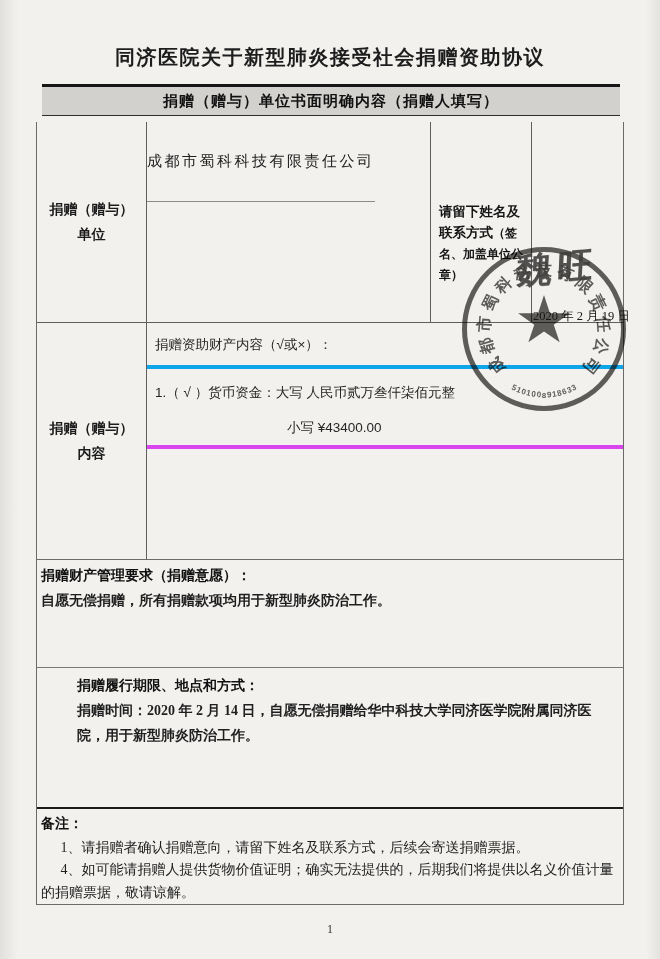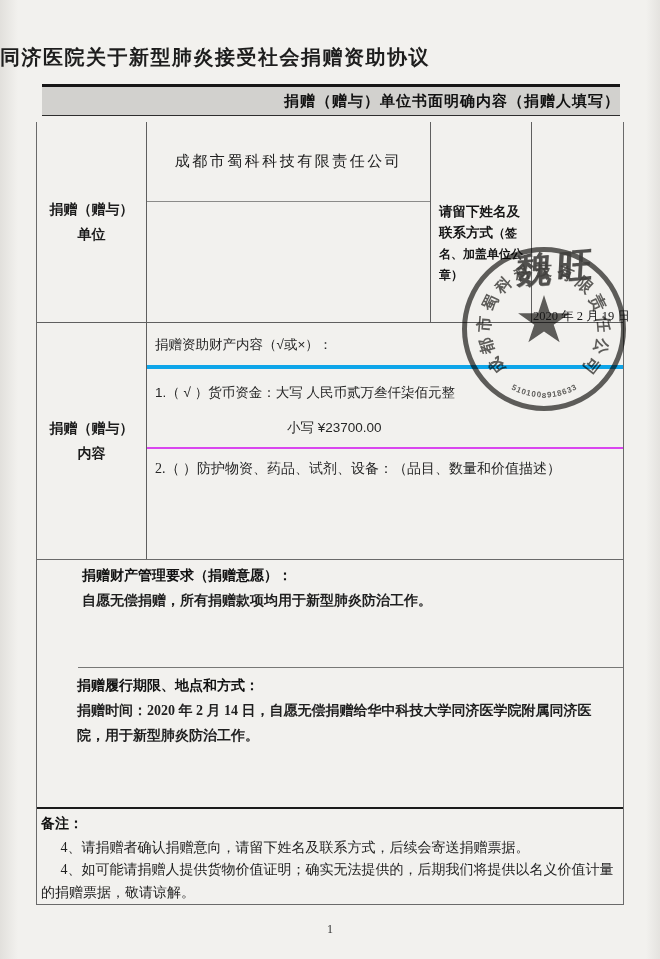--- a/index.html
+++ b/index.html
@@ -9,66 +9,66 @@
     background:#f2f1ee; overflow:hidden;
     font-family:"Liberation Sans","DejaVu Sans",sans-serif;
     color:#262626;
   }
   .edge-left  { position:absolute; left:0; top:0; width:18px; height:100%;
     background:linear-gradient(90deg,#dcdad6,rgba(242,241,238,0)); opacity:.75; }
   .edge-right { position:absolute; right:0; top:0; width:14px; height:100%;
     background:linear-gradient(270deg,#dbd9d5,rgba(242,241,238,0)); opacity:.6; }
 
   .title {
-    position:absolute; top:44px; left:0; width:100%; text-align:left;
+    position:absolute; top:44px; left:0; width:100%; text-align:center;
     font-size:20px; font-weight:bold; letter-spacing:1.5px; color:#1d1d1d;
   }
   .section-bar {
     position:absolute; left:42px; top:84px; width:578px; height:32px;
     background:#d2d1ce; border-top:3px solid #161616; border-bottom:1px solid #2e2e2e;
-    display:flex; align-items:center; justify-content:flex-end;
+    display:flex; align-items:center; justify-content:center;
     font-size:15px; font-weight:bold; letter-spacing:1px; color:#111;
   }
 
   .doc-table {
     position:absolute; left:36px; top:122px; width:588px; height:783px;
     border-left:1px solid #6a6a6a; border-right:1px solid #6a6a6a;
     border-bottom:1px solid #6a6a6a;
     display:flex; flex-direction:column; font-size:13.5px;
   }
   .row1 { height:202px; display:flex; border-bottom:1px solid #5f5f5f; }
   .cell-label {
     width:110px; border-right:1px solid #5f5f5f;
     display:flex; flex-direction:column; align-items:center; justify-content:center;
     font-weight:bold; font-size:14px; line-height:1.8; color:#1c1c1c;
   }
-  .r1-mid { width:284px; border-right:1px solid #5f5f5f; display:flex; flex-direction:column; }
+  .r1-mid { width:284px; border-right:1px solid #5f5f5f; display:flex; }
   .company {
     height:80px; border-bottom:1px solid #8b8b89;
     display:flex; align-items:center; justify-content:center;
     font-size:15px; letter-spacing:2.5px; color:#202020;
   }
   .promise { flex:1; padding:13px 9px 0 9px; line-height:2.55; text-align:justify; color:#222; }
   .promise b { color:#111; }
   .r1-rep {
     width:101px; border-right:1px solid #5f5f5f;
     padding:80px 5px 0 8px; font-weight:bold; font-size:13.5px; line-height:1.55; color:#151515;
   }
   .r1-rep .small { font-size:12px; font-weight:bold; }
   .r1-sign { flex:1; position:relative; }
 
   .row2 { height:238px; display:flex; border-bottom:1px solid #6a6a6a; }
   .r2-content { flex:1; display:flex; flex-direction:column; }
   .r2-heading { padding:13px 0 11px 8px; border-bottom:4px solid #0ea5e9; }
-  .r2-item1 { padding:15px 0 0 8px; height:80px; border-bottom:2px solid #d946ef; }
+  .r2-item1 { padding:15px 0 0 8px; height:80px; border-bottom:4px solid #d946ef; }
   .r2-amount { padding-left:132px; margin-top:17px; }
   .r2-item2 { flex:1; padding:11px 0 0 8px; font-family:"Liberation Serif","DejaVu Serif",serif; font-size:14px; }
 
   .sec { font-family:"Liberation Serif","DejaVu Serif",serif; font-size:14px; color:#1f1f1f; }
-  .row3 { height:109px; border-bottom:1px solid #787876; padding:7px 8px 0 4px;margin-left:41px; }
+  .row3 { height:109px; border-bottom:1px solid #787876; padding:7px 8px 0 4px; }
   .row4 { height:139px; padding:9px 6px 0 4px;margin-left:36px; }
   .row5 { flex:1; border-top:2px solid #1b1b1b; padding:6px 8px 0 4px; }
   .sec-heading { font-weight:bold; font-family:"Liberation Sans","DejaVu Sans",sans-serif; font-size:14px; margin-bottom:4px; color:#111; }
   .sec-text { line-height:1.75;font-weight:bold; }
   .note { line-height:1.6; text-indent:1.4em; }
 
   .page-number { position:absolute; bottom:22px; left:0; width:100%; text-align:center;
     font-size:12px; font-family:"Liberation Serif","DejaVu Serif",serif; color:#333; }
 
   
@@ -118,39 +118,38 @@
 
     <div class="row2">
       <div class="cell-label">
         <span>捐赠（赠与）</span>
         <span>内容</span>
       </div>
       <div class="r2-content">
         <div class="r2-heading">捐赠资助财产内容（√或×）：</div>
         <div class="r2-item1">
           <div>1.（ √ ）货币资金：大写 人民币贰万叁仟柒佰元整</div>
-          <div class="r2-amount">小写 ¥23700.00</div>
+          <div class="r2-amount">小写 ¥43400.00</div>
         </div>
-        <div class="r2-item2">2.（ ）防护物资、药品、试剂、设备：（品目、数量和价值描述）</div>
       </div>
     </div>
 
     <div class="row3 sec">
       <div class="sec-heading">捐赠财产管理要求（捐赠意愿）：</div>
       <div class="sec-text">自愿无偿捐赠，所有捐赠款项均用于新型肺炎防治工作。</div>
     </div>
 
     <div class="row4 sec">
       <div class="sec-heading">捐赠履行期限、地点和方式：</div>
       <div class="sec-text">捐赠时间：2020 年 2 月 14 日，自愿无偿捐赠给华中科技大学同济医学院附属同济医院，用于新型肺炎防治工作。</div>
     </div>
 
     <div class="row5 sec">
       <div class="sec-heading">备注：</div>
-      <div class="note">4、请捐赠者确认捐赠意向，请留下姓名及联系方式，后续会寄送捐赠票据。</div>
+      <div class="note">1、请捐赠者确认捐赠意向，请留下姓名及联系方式，后续会寄送捐赠票据。</div>
       <div class="note">4、如可能请捐赠人提供货物价值证明；确实无法提供的，后期我们将提供以名义价值计量的捐赠票据，敬请谅解。</div>
     </div>
 
   </div>
 
   <div class="seal">
     <div class="seal-ring" style="border-color: rgb(76, 75, 73);"></div>
     <div class="seal-star" style="background: rgb(76, 75, 73);"></div>
     <div class="seal-chars">
         <span class="seal-char" style="color: rgb(76, 75, 73); transform: translate(-50%, -50%) rotate(-128deg) translateY(-59px);">成</span>

